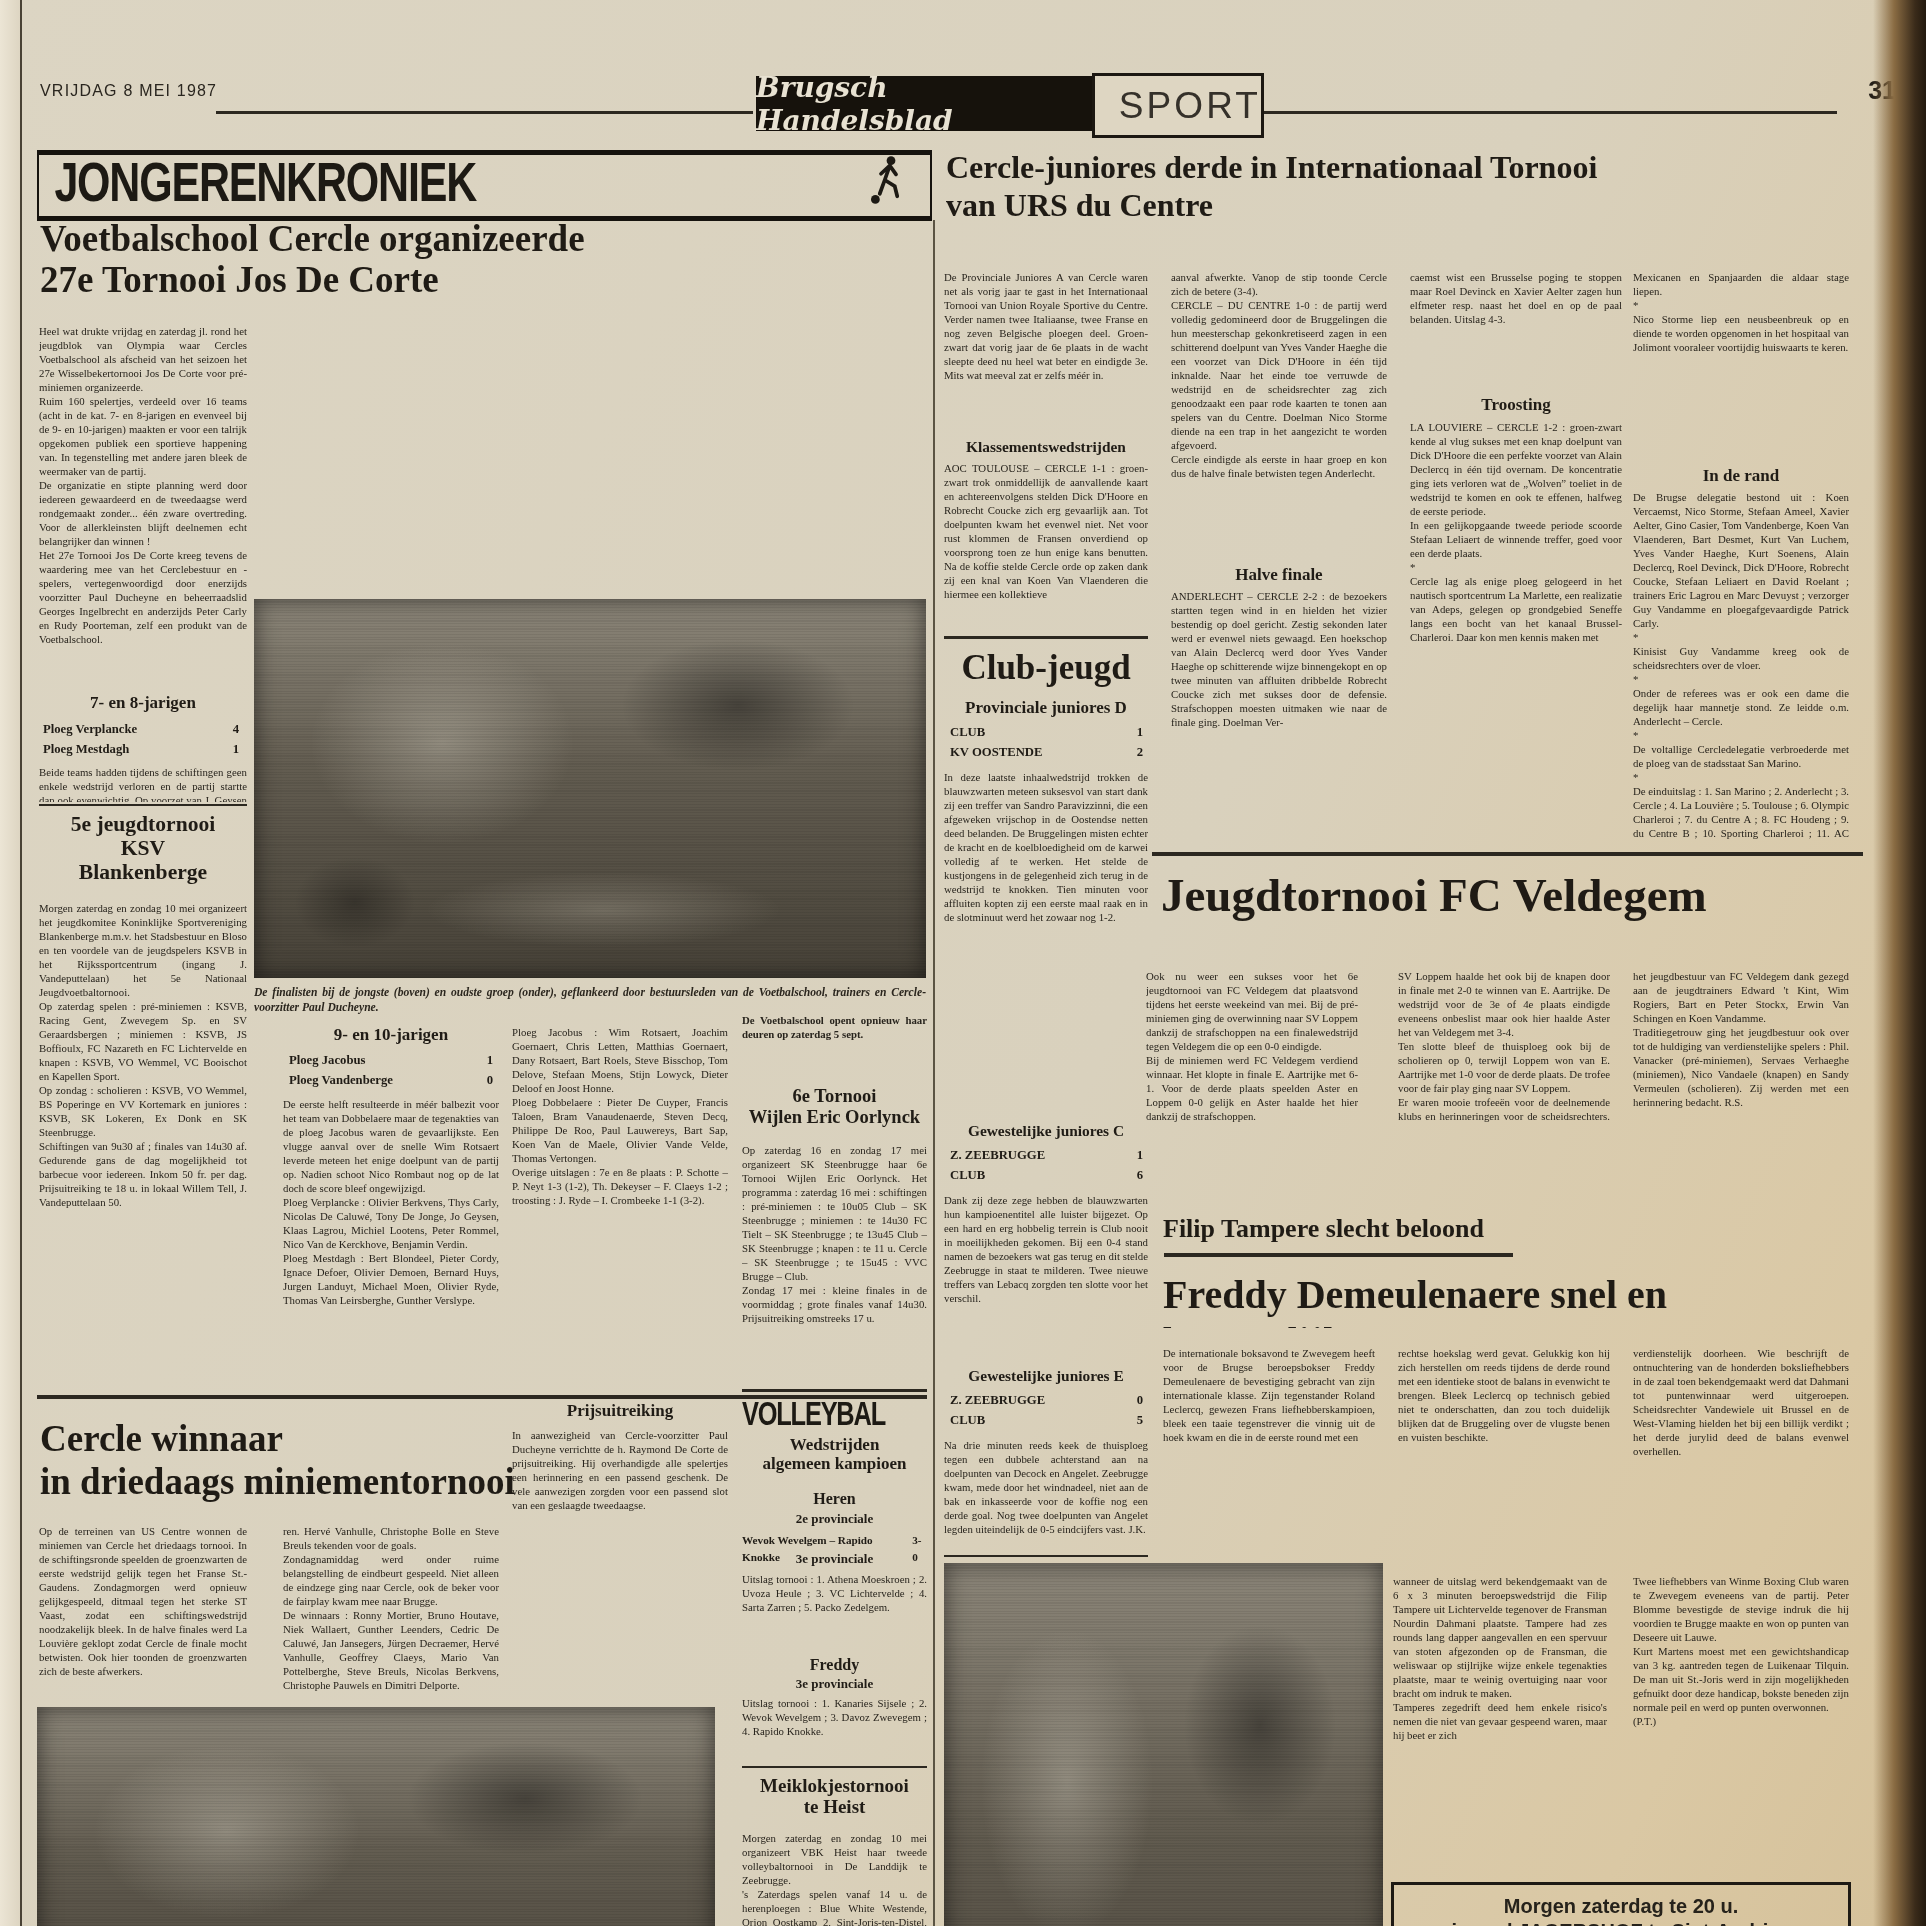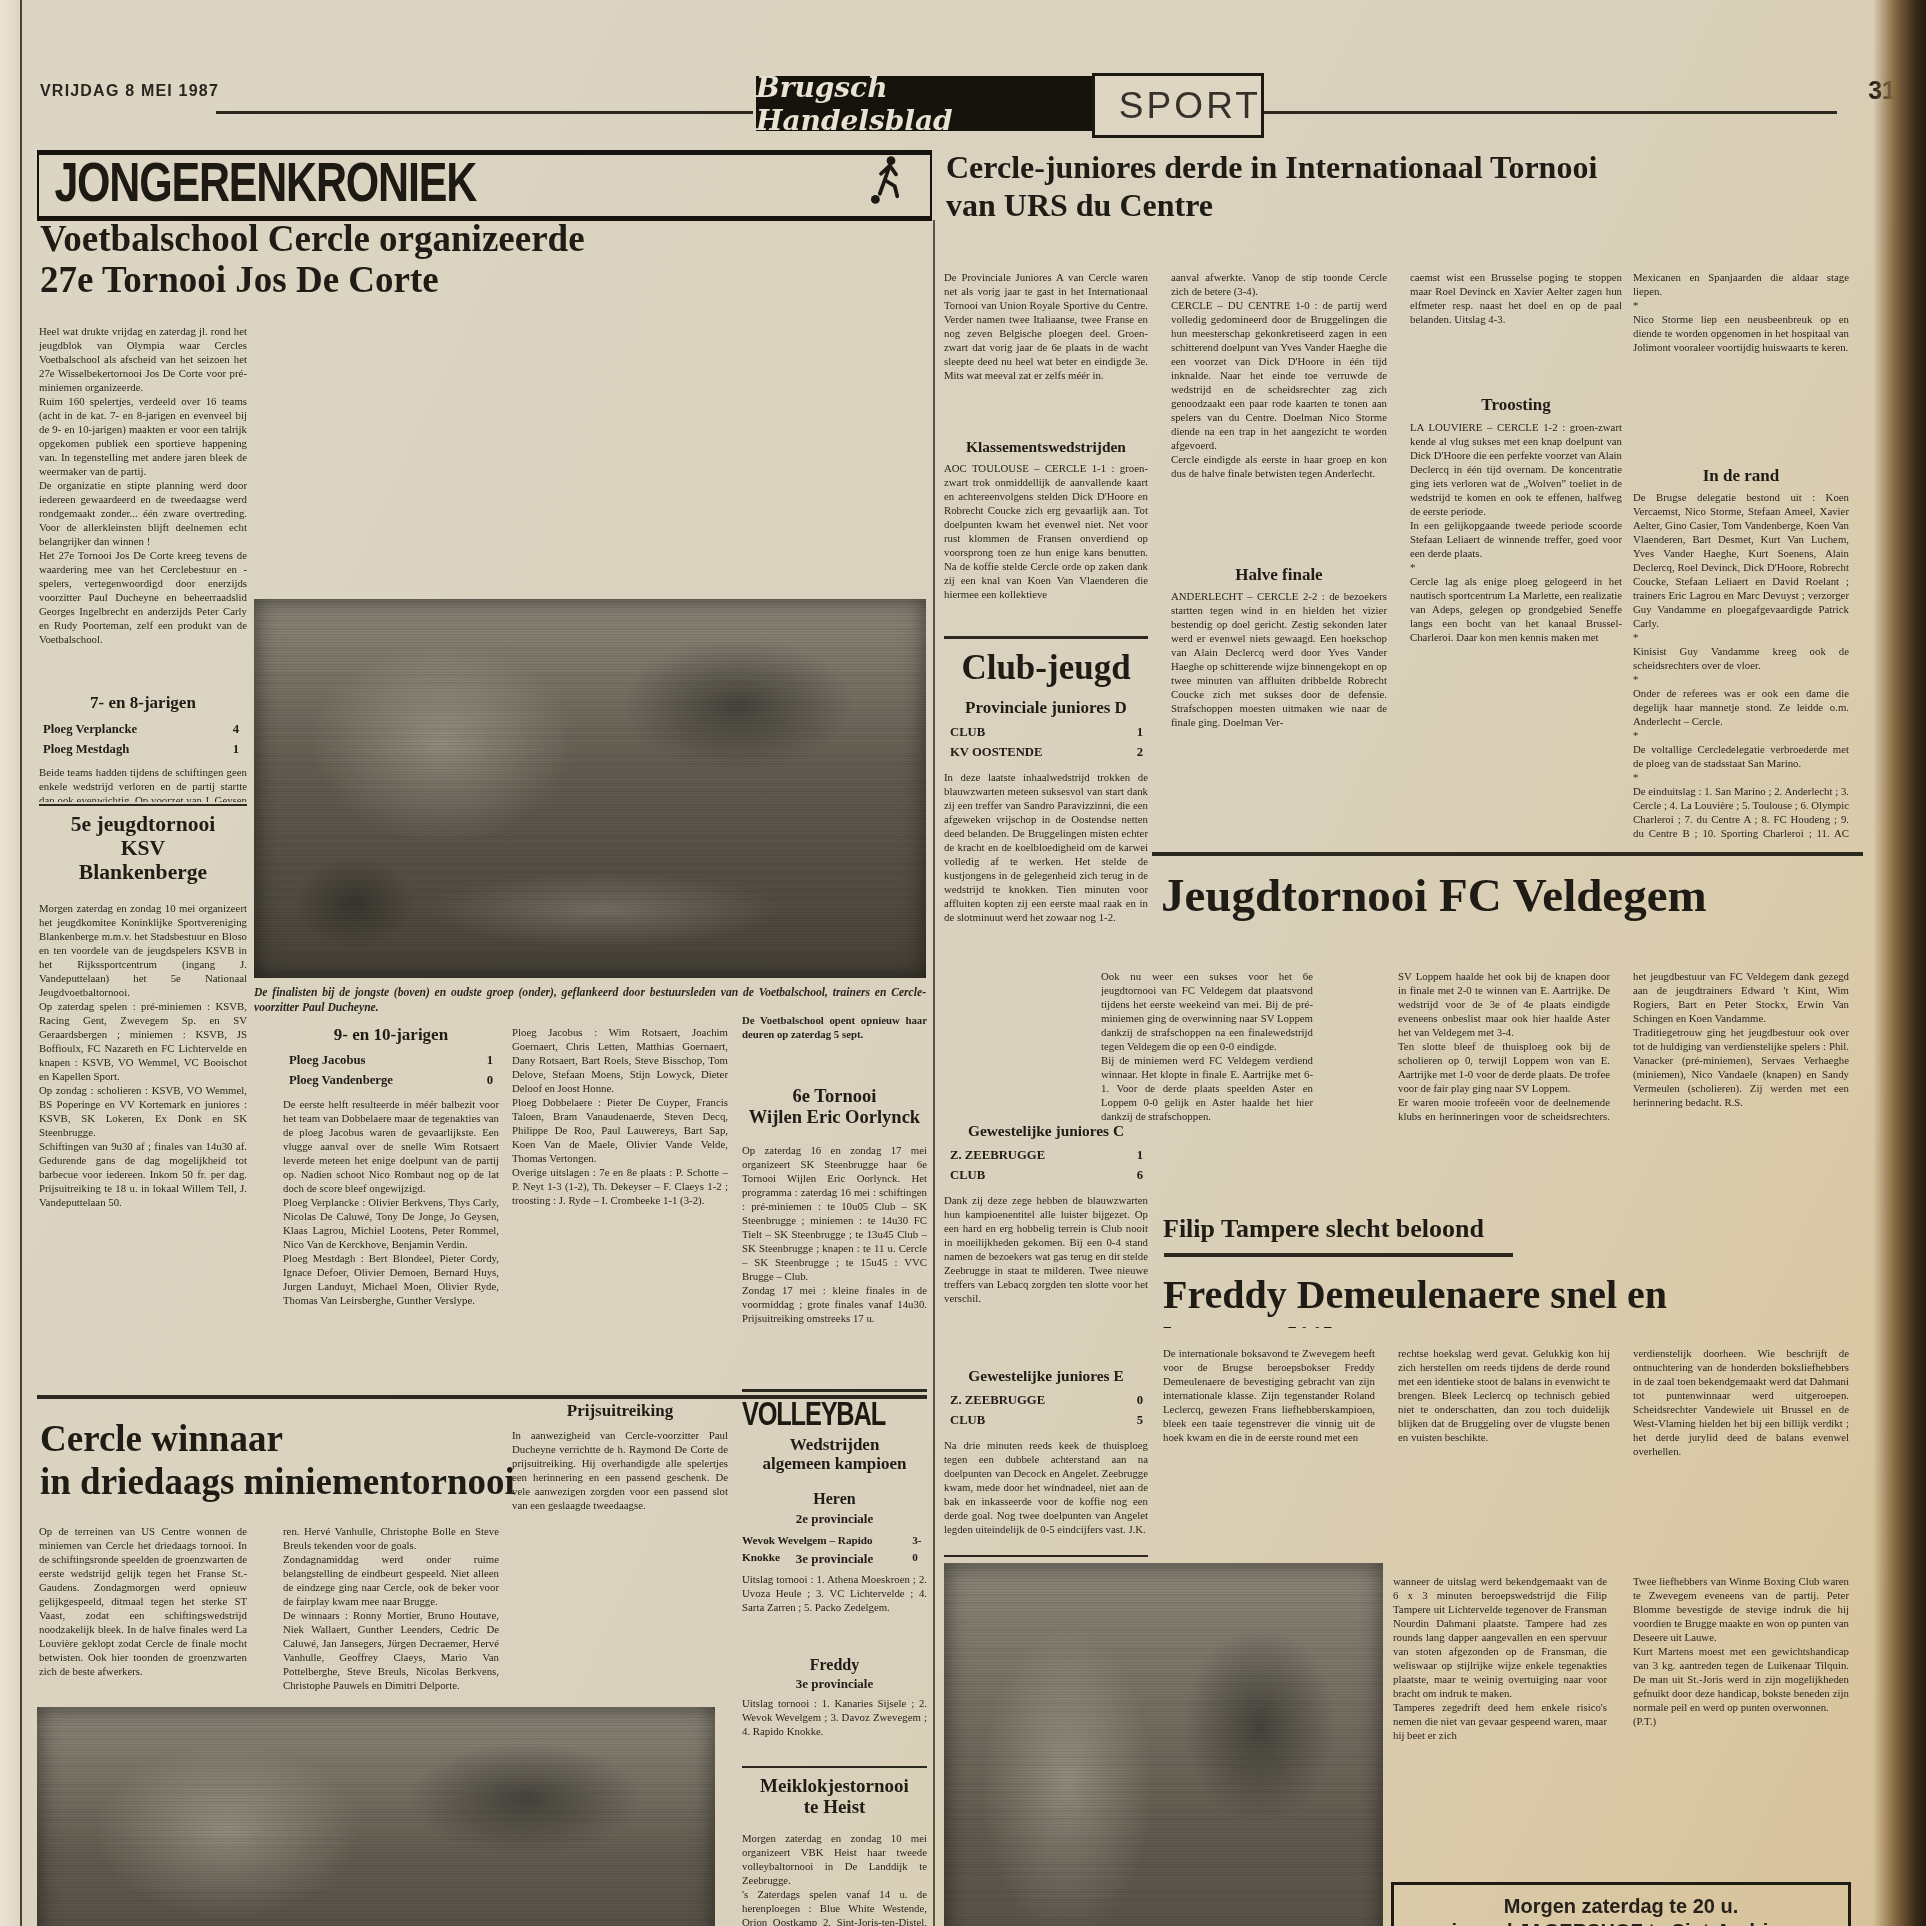--- a/index.html
+++ b/index.html
@@ -31,21 +31,21 @@
   .ph::after{content:"";position:absolute;inset:0;
       background:repeating-linear-gradient(0deg,rgba(0,0,0,.07) 0 1.2px,transparent 1.2px 2.7px);}
   .gala-line{font-family:"Liberation Sans","DejaVu Sans",sans-serif;font-weight:bold;color:#26221b;
       text-align:center;white-space:pre-line;}
 </style>
 </head>
 <body>
 
 <div id="page">
 
-  <div class="abs sans" style="left:40px;top:82px;width:539px;font-size:16px;font-weight:bold;letter-spacing:1.2px;color:#2a261f">VRIJDAG 8 MEI 1987</div>
+  <div class="abs sans" style="left:40px;top:82px;width:539px;font-size:16px;font-weight:normal;letter-spacing:1.2px;color:#2a261f">VRIJDAG 8 MEI 1987</div>
   <div class="abs rule" style="left:216px;top:111px;width:537px;height:3.1px"></div>
   <div class="abs rule" style="left:1259px;top:111px;width:578px;height:3.1px"></div>
   <div class="abs" style="left:756px;top:76px;width:336px;height:55px;background:#16120c;display:flex;align-items:center;justify-content:center">
     <span style="color:#e8e2d2;font:bold italic 28px 'DejaVu Serif',serif">Brugsch Handelsblad</span>
   </div>
   <div class="abs" style="left:1092px;top:73px;width:166px;height:59px;border:3.9px solid #1c1812;background:#ded6c2;display:flex;align-items:center;justify-content:flex-end">
     <span class="sans" style="font-size:37px;letter-spacing:3.1px;color:#35312a">SPORT</span>
   </div>
   <div class="abs sans" style="left:1834px;top:76px;width:62px;font-size:25px;font-weight:bold;text-align:right;color:#241f18">31</div>
 
@@ -222,21 +222,21 @@
         <span>5</span>
       </div>
   </div>
   <div class="abs col" style="left:944px;top:1438px;width:204px;height:114px">Na drie minuten reeds keek de thuisploeg tegen een dubbele achterstand aan na doelpunten van Decock en Angelet. Zeebrugge kwam, mede door het windnadeel, niet aan de bak en inkasseerde voor de koffie nog een derde goal. Nog twee doelpunten van Angelet legden uiteindelijk de 0-5 eindcijfers vast.   J.K.</div>
   <div class="abs rule" style="left:944px;top:1555px;width:204px;height:2.3px"></div>
 
   <div class="abs ph" style="left:944px;top:1563px;width:439px;height:578px"></div>
 
   <div class="abs rule" style="left:1152px;top:852px;width:711px;height:3.9px"></div>
   <div class="abs hl" style="left:1161px;top:868px;width:701px;height:71px;font-size:47px">Jeugdtornooi FC Veldegem</div>
-  <div class="abs col" style="left:1101px;top:969px;width:212px;height:156px">Ook nu weer een sukses voor het 6e jeugdtornooi van FC Veldegem dat plaatsvond tijdens het eerste weekeind van mei. Bij de pré-miniemen ging de overwinning naar SV Loppem dankzij de strafschoppen na een finalewedstrijd tegen Veldegem die op een 0-0 eindigde.
+  <div class="abs col" style="left:1146px;top:969px;width:212px;height:156px">Ook nu weer een sukses voor het 6e jeugdtornooi van FC Veldegem dat plaatsvond tijdens het eerste weekeind van mei. Bij de pré-miniemen ging de overwinning naar SV Loppem dankzij de strafschoppen na een finalewedstrijd tegen Veldegem die op een 0-0 eindigde.
 Bij de miniemen werd FC Veldegem verdiend winnaar. Het klopte in finale E. Aartrijke met 6-1. Voor de derde plaats speelden Aster en Loppem 0-0 gelijk en Aster haalde het hier dankzij de strafschoppen.</div>
   <div class="abs col" style="left:1398px;top:969px;width:212px;height:156px">SV Loppem haalde het ook bij de knapen door in finale met 2-0 te winnen van E. Aartrijke. De wedstrijd voor de 3e of 4e plaats eindigde eveneens onbeslist maar ook hier haalde Aster het van Veldegem met 3-4.
 Ten slotte bleef de thuisploeg ook bij de scholieren op 0, terwijl Loppem won van E. Aartrijke met 1-0 voor de derde plaats. De trofee voor de fair play ging naar SV Loppem.
 Er waren mooie trofeeën voor de deelnemende klubs en herinneringen voor de scheidsrechters. Er werd vanuit</div>
   <div class="abs col" style="left:1633px;top:969px;width:216px;height:156px">het jeugdbestuur van FC Veldegem dank gezegd aan de jeugdtrainers Edward 't Kint, Wim Rogiers, Bart en Peter Stockx, Erwin Van Schingen en Koen Vandamme.
 Traditiegetrouw ging het jeugdbestuur ook over tot de huldiging van verdienstelijke spelers : Phil. Vanacker (pré-miniemen), Servaes Verhaeghe (miniemen), Nico Vandaele (knapen) en Sandy Vermeulen (scholieren). Zij werden met een herinnering bedacht.   R.S.</div>
 
   <div class="abs hl" style="left:1163px;top:1214px;width:462px;height:35px;font-size:26px">Filip Tampere slecht beloond</div>
   <div class="abs rule" style="left:1164px;top:1253px;width:349px;height:3.5px"></div>
   <div class="abs hl" style="left:1163px;top:1271px;width:693px;height:57px;font-size:40px">Freddy Demeulenaere snel en beweeglijk</div>

